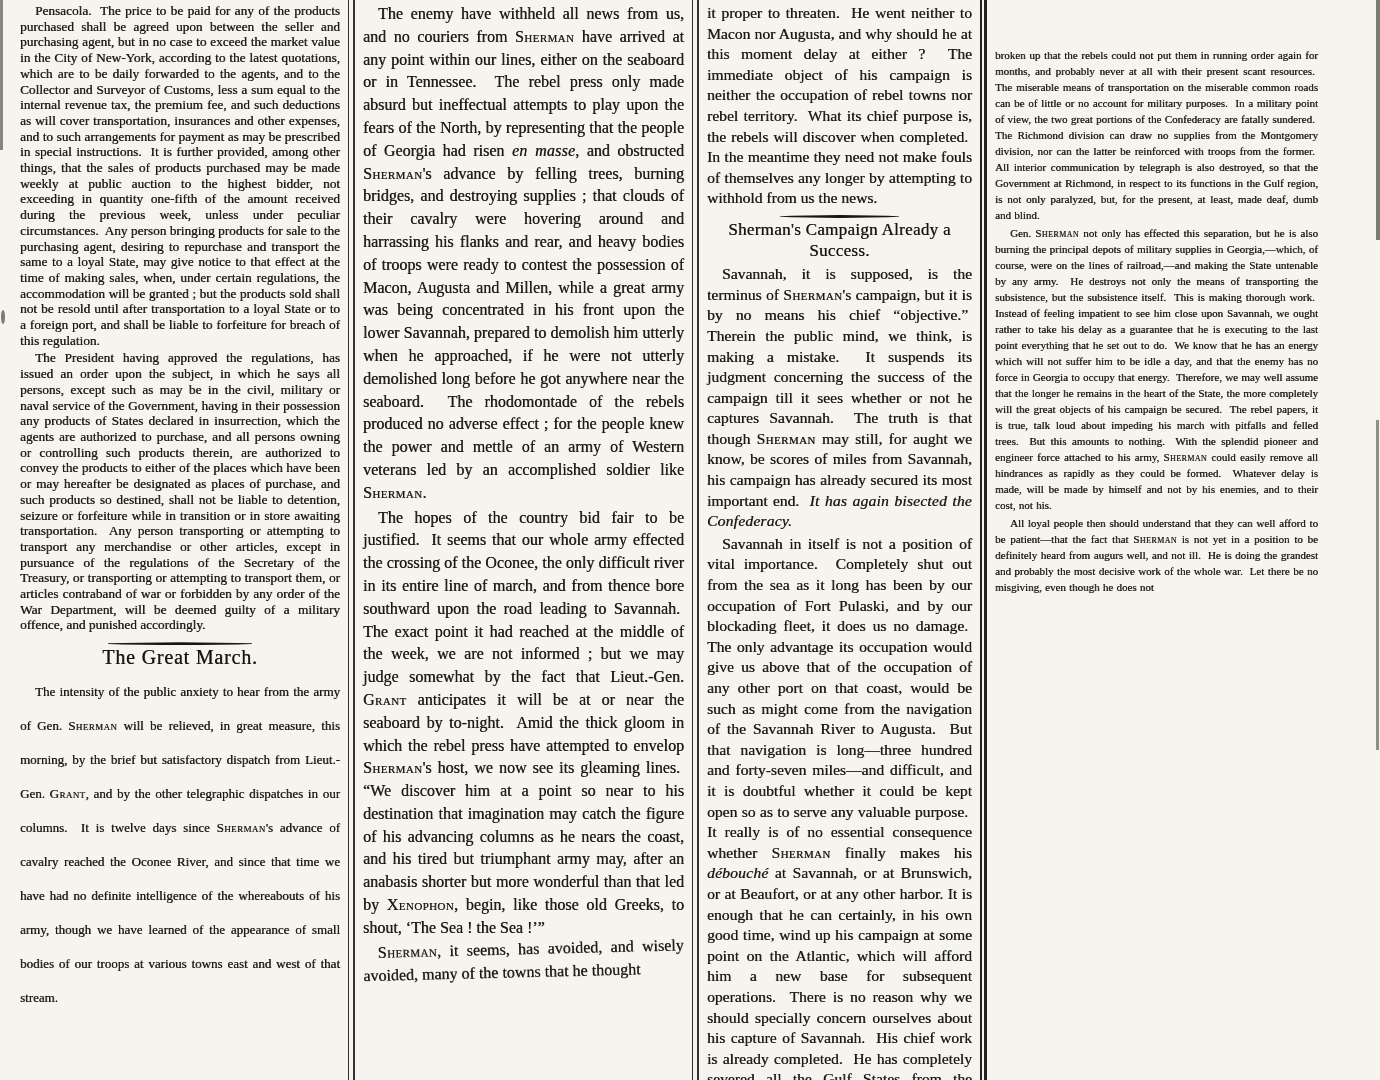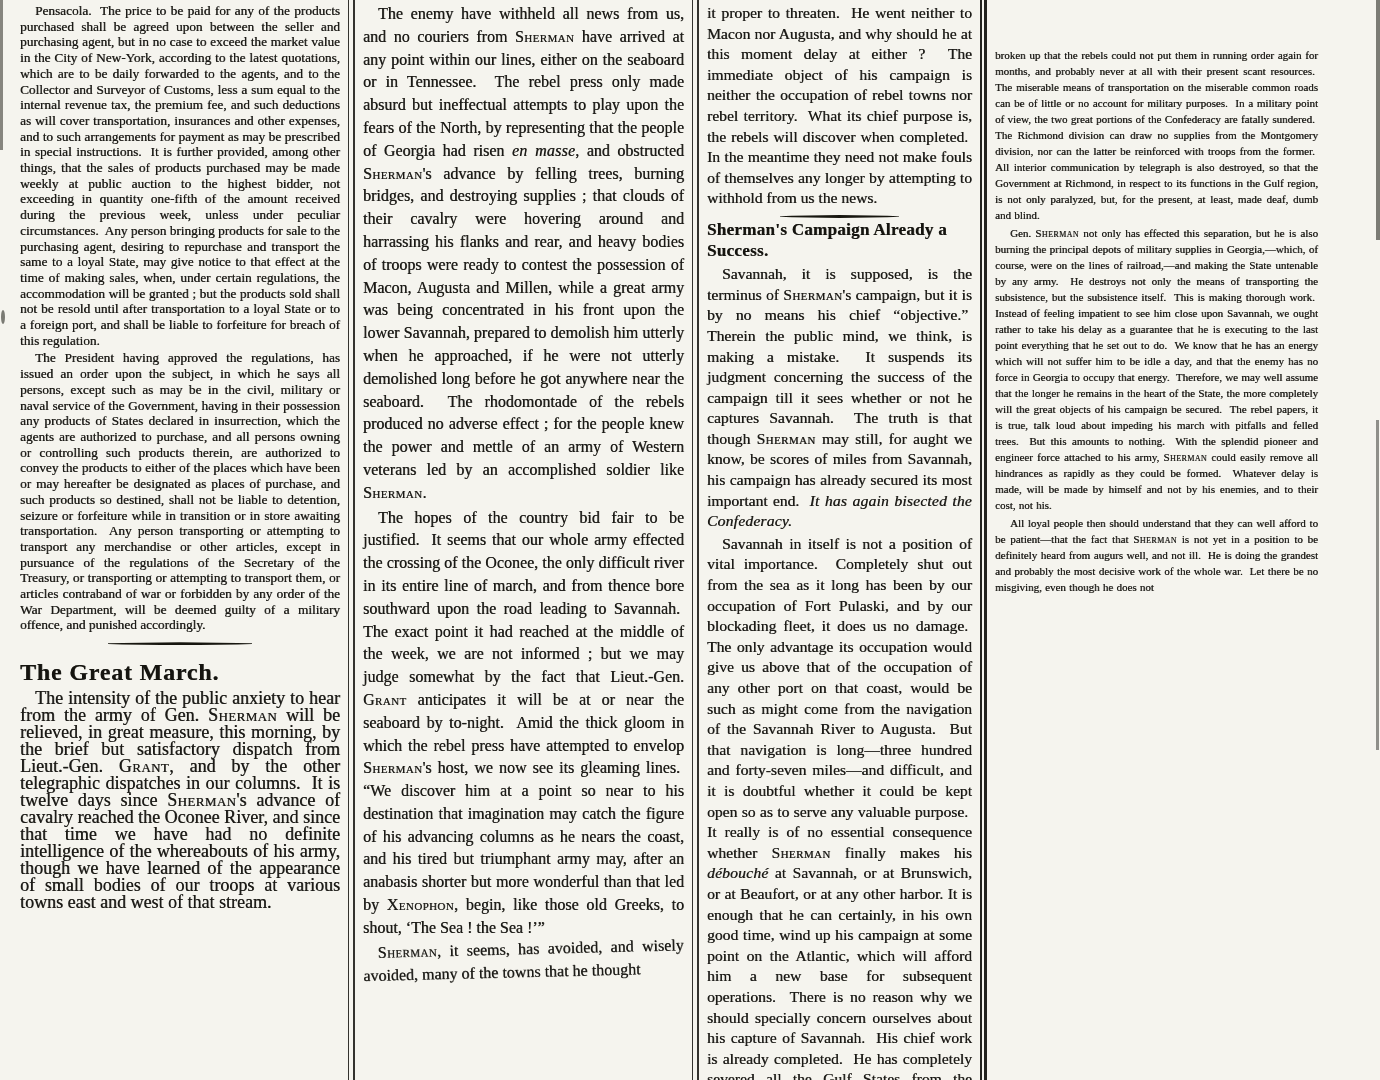--- a/index.html
+++ b/index.html
@@ -14,37 +14,37 @@
   .page { display: flex; height: 100%; padding-left: 12px; }
   .col { height: 100%; overflow: hidden; padding: 3px 8px 0; }
   .col p.para {
     margin: 0 0 2px; text-align: justify;
     text-shadow: 0.4px 0.3px 0 rgba(24,23,19,0.75);
   }
   .para.indent { text-indent: 15px; }
 
   .c0 { width: 336px; font-size: 13.3px; line-height: 15.7px; }
   .c0 .tiny  { font-size: 11.4px; line-height: 12.4px; }
-  .c0 .body1 { font-size: 18px; line-height: 17px; }
+  .c0 .body1 { font-size: 13px; line-height: 34px; }
   .c1 { width: 337px; font-size: 16px;   line-height: 22.8px; }
   .c2 { width: 281px; font-size: 15.6px; line-height: 20.6px; }
   .c3 { width: 339px; font-size: 11px; line-height: 16px; word-spacing: 0.5px; margin-top: 44px; }
 
   .divider {
     width: 7px; flex: none; opacity: 0.92;
     border-left: 1.6px solid #23221e;
     border-right: 2.4px solid #23221e;
   }
   .divider.heavy { border-left-width: 2.2px; border-right-width: 3px; opacity: 1; }
 
   h2.article-heading {
-    text-align: left; font-weight: 700; color: #15140f;
+    text-align: center; font-weight: 400; color: #15140f;
     text-shadow: 0.4px 0.3px 0 rgba(24,23,19,0.7);
   }
-  .article-heading.size-lg { font-size: 24px; letter-spacing: 0.8px; margin: 20px 0 9px; }
+  .article-heading.size-lg { font-size: 20px; letter-spacing: 0.8px; margin: 5px 0 9px; }
   .article-heading.size-md { font-size: 17px;   letter-spacing: 0.3px; margin: 2px 0 3px; }
 
   .tapered-rule {
     width: 45%; height: 3px; margin: 9px auto 0; background: #17160f;
     clip-path: polygon(0 40%, 10% 25%, 50% 0, 90% 25%, 100% 40%,
                        100% 60%, 90% 75%, 50% 100%, 10% 75%, 0 60%);
   }
   .c2 .tapered-rule { margin-top: 6px; }
 
   .sc { font-variant: small-caps; letter-spacing: 0.4px; }

